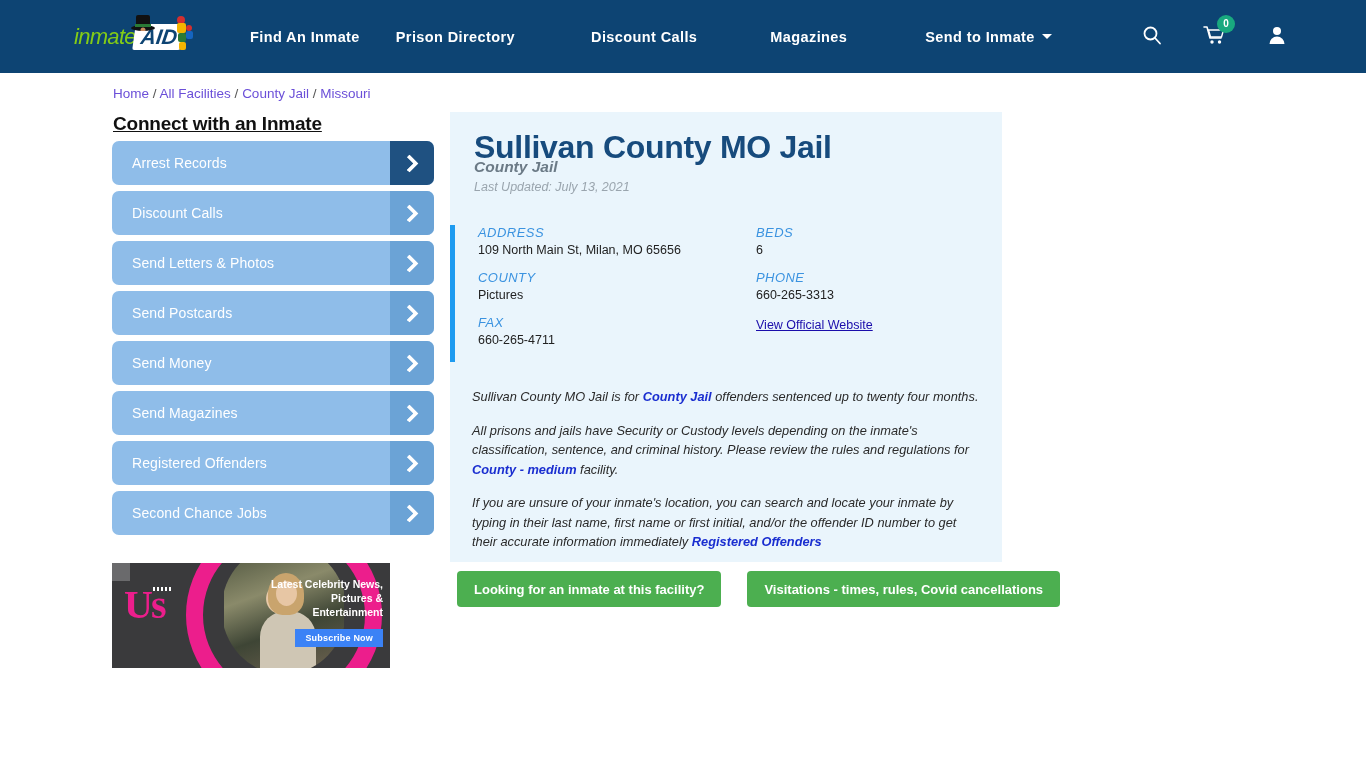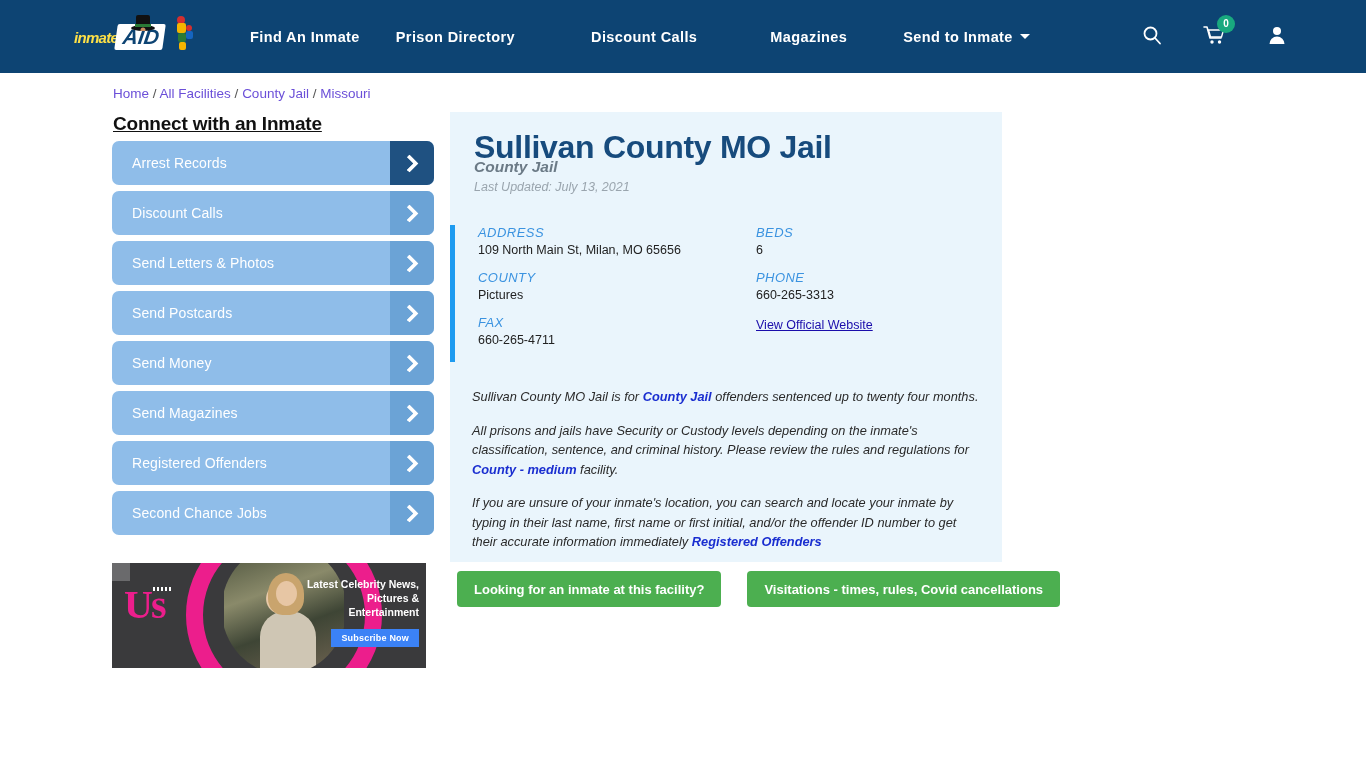--- a/index.html
+++ b/index.html
@@ -17,21 +17,21 @@
     width: 1366px; height: 73px;
     background: #0d4473;
     display: flex; align-items: center;
   }
   .logo {
     position: absolute; left: 74px; top: 17px;
     width: 118px; height: 40px;
     display: flex; align-items: center;
   }
   .logo-word {
-    color: #fde047; font-size: 15px; font-weight: bold;
+    color: #84cc16; font-size: 22px; font-weight: normal;
     letter-spacing: -0.7px; font-style: italic;
   }
   .logo-aid {
     position: relative;
     margin-left: -2px;
     background: #ffffff;
     color: #0d4473;
     font-size: 21px; font-weight: bold; font-style: italic;
     padding: 1px 5px 1px 7px;
     transform: skewX(-8deg);
@@ -124,21 +124,21 @@
     border-top: 4px solid #ffffff;
     border-right: 4px solid #ffffff;
     transform: rotate(45deg);
     margin-left: -5px;
     border-radius: 1px;
   }
 
   
   .ad-banner {
     position: absolute; left: 112px; top: 563px;
-    width: 314px; height: 105px;
+    width: 278px; height: 105px;
     background: #3a3a3c;
     overflow: hidden;
     cursor: pointer;
   }
   .ad-swoosh {
     position: absolute; left: 74px; top: -46px;
     width: 196px; height: 196px;
     border-radius: 50%;
     border: 17px solid #ec1e8c;
     background: transparent;
@@ -297,21 +297,21 @@
   <nav class="main-nav">
     <a class="nav-item" style="margin-right:36px;">
       <span>Find An Inmate</span>
     </a>
     <a class="nav-item" style="margin-right:76px;">
       <span>Prison Directory</span>
     </a>
     <a class="nav-item" style="margin-right:73px;">
       <span>Discount Calls</span>
     </a>
-    <a class="nav-item" style="margin-right:56px;">
+    <a class="nav-item" style="margin-right:78px;">
       <span>Magazines</span>
     </a>
     <a class="nav-item">
       <span>Send to Inmate</span>
       <i class="nav-caret"></i>
     </a>
   </nav>
 
   <div class="header-icons">
     <div class="hicon" style="margin-right:41px;">

